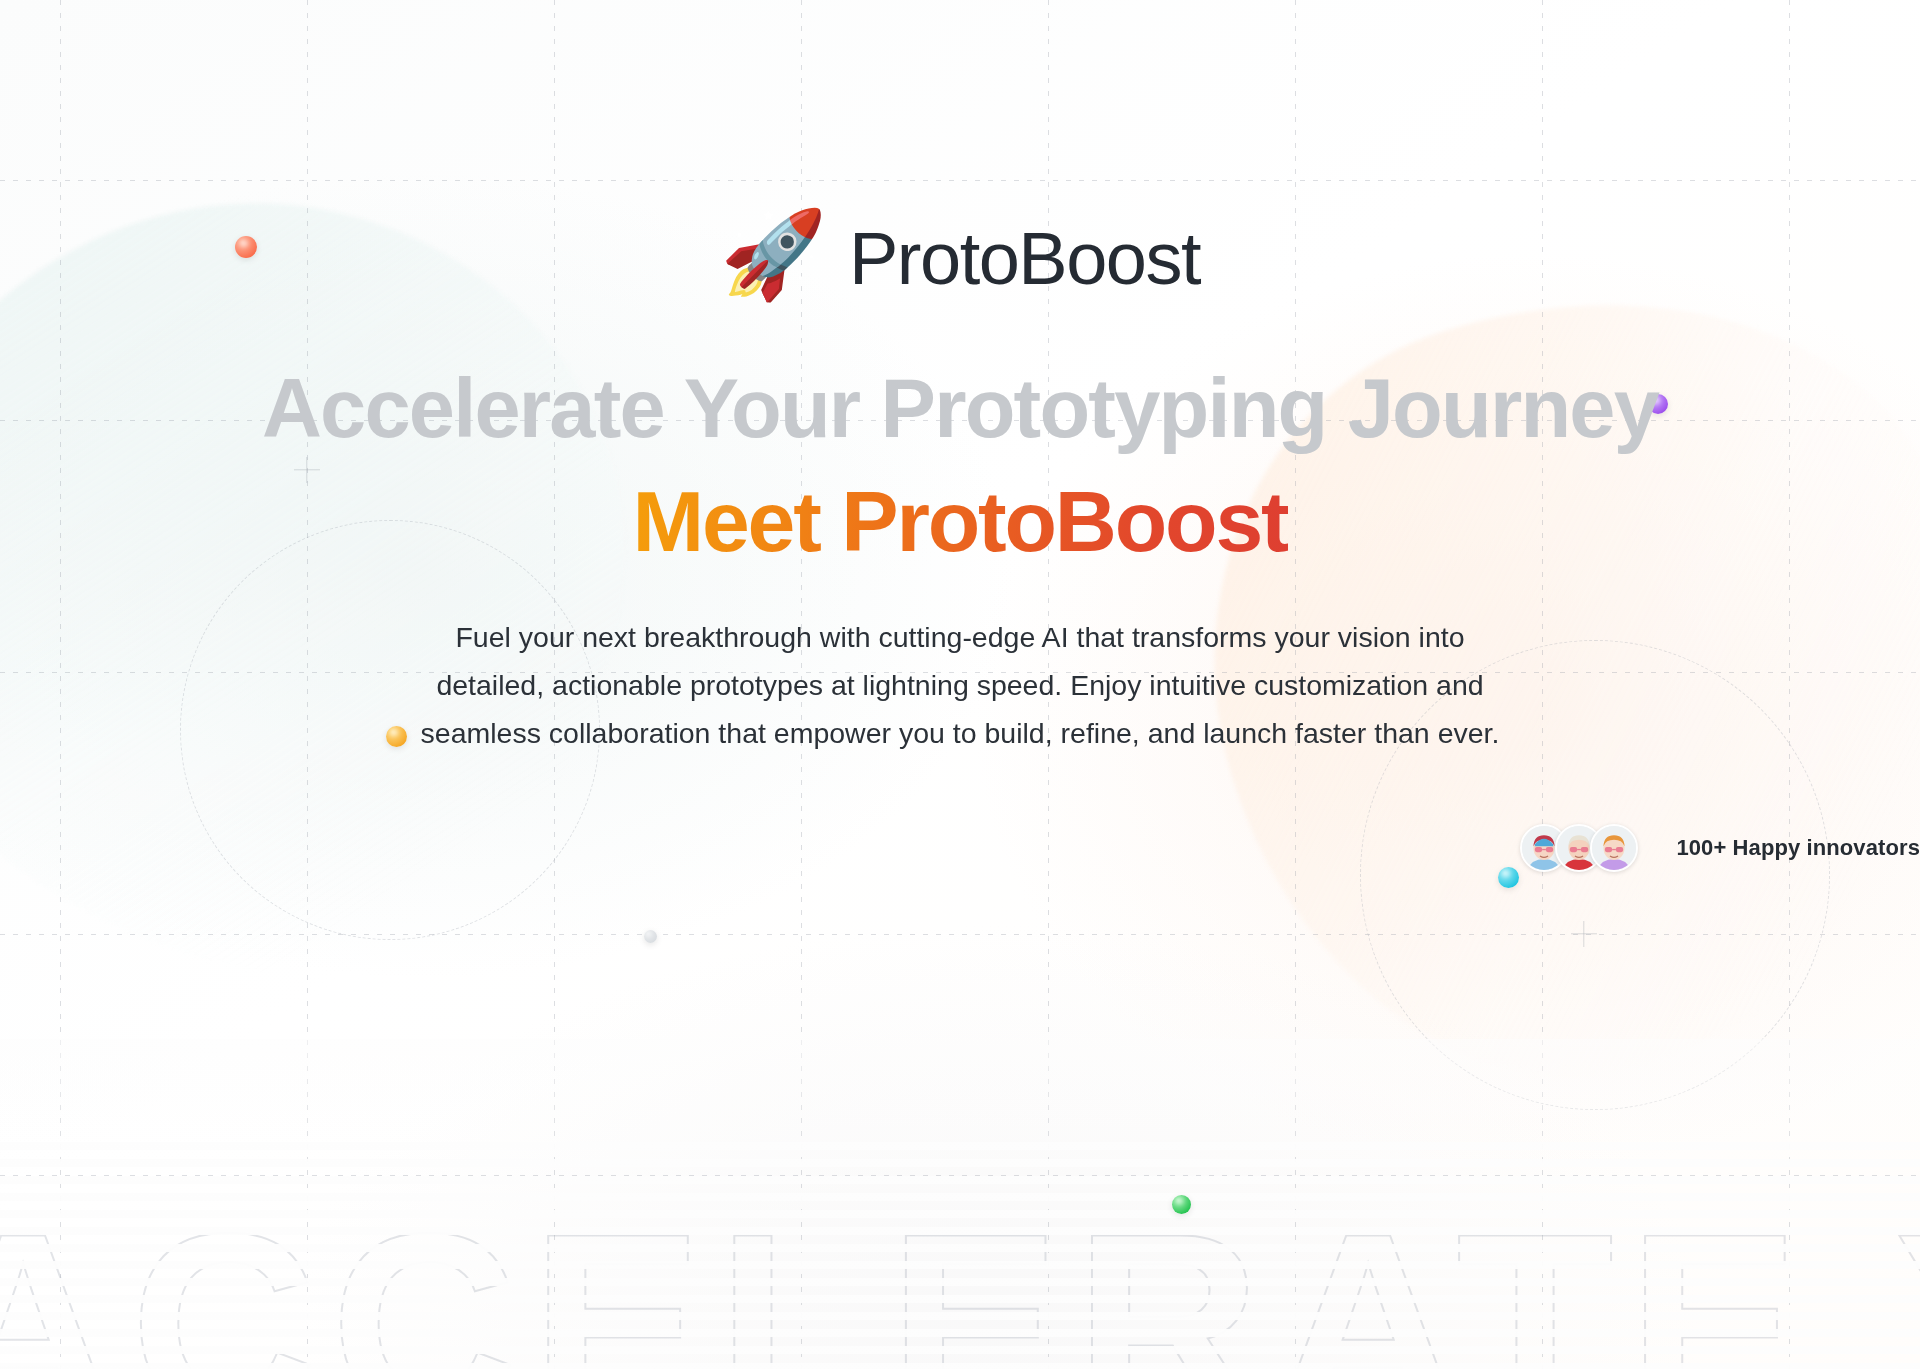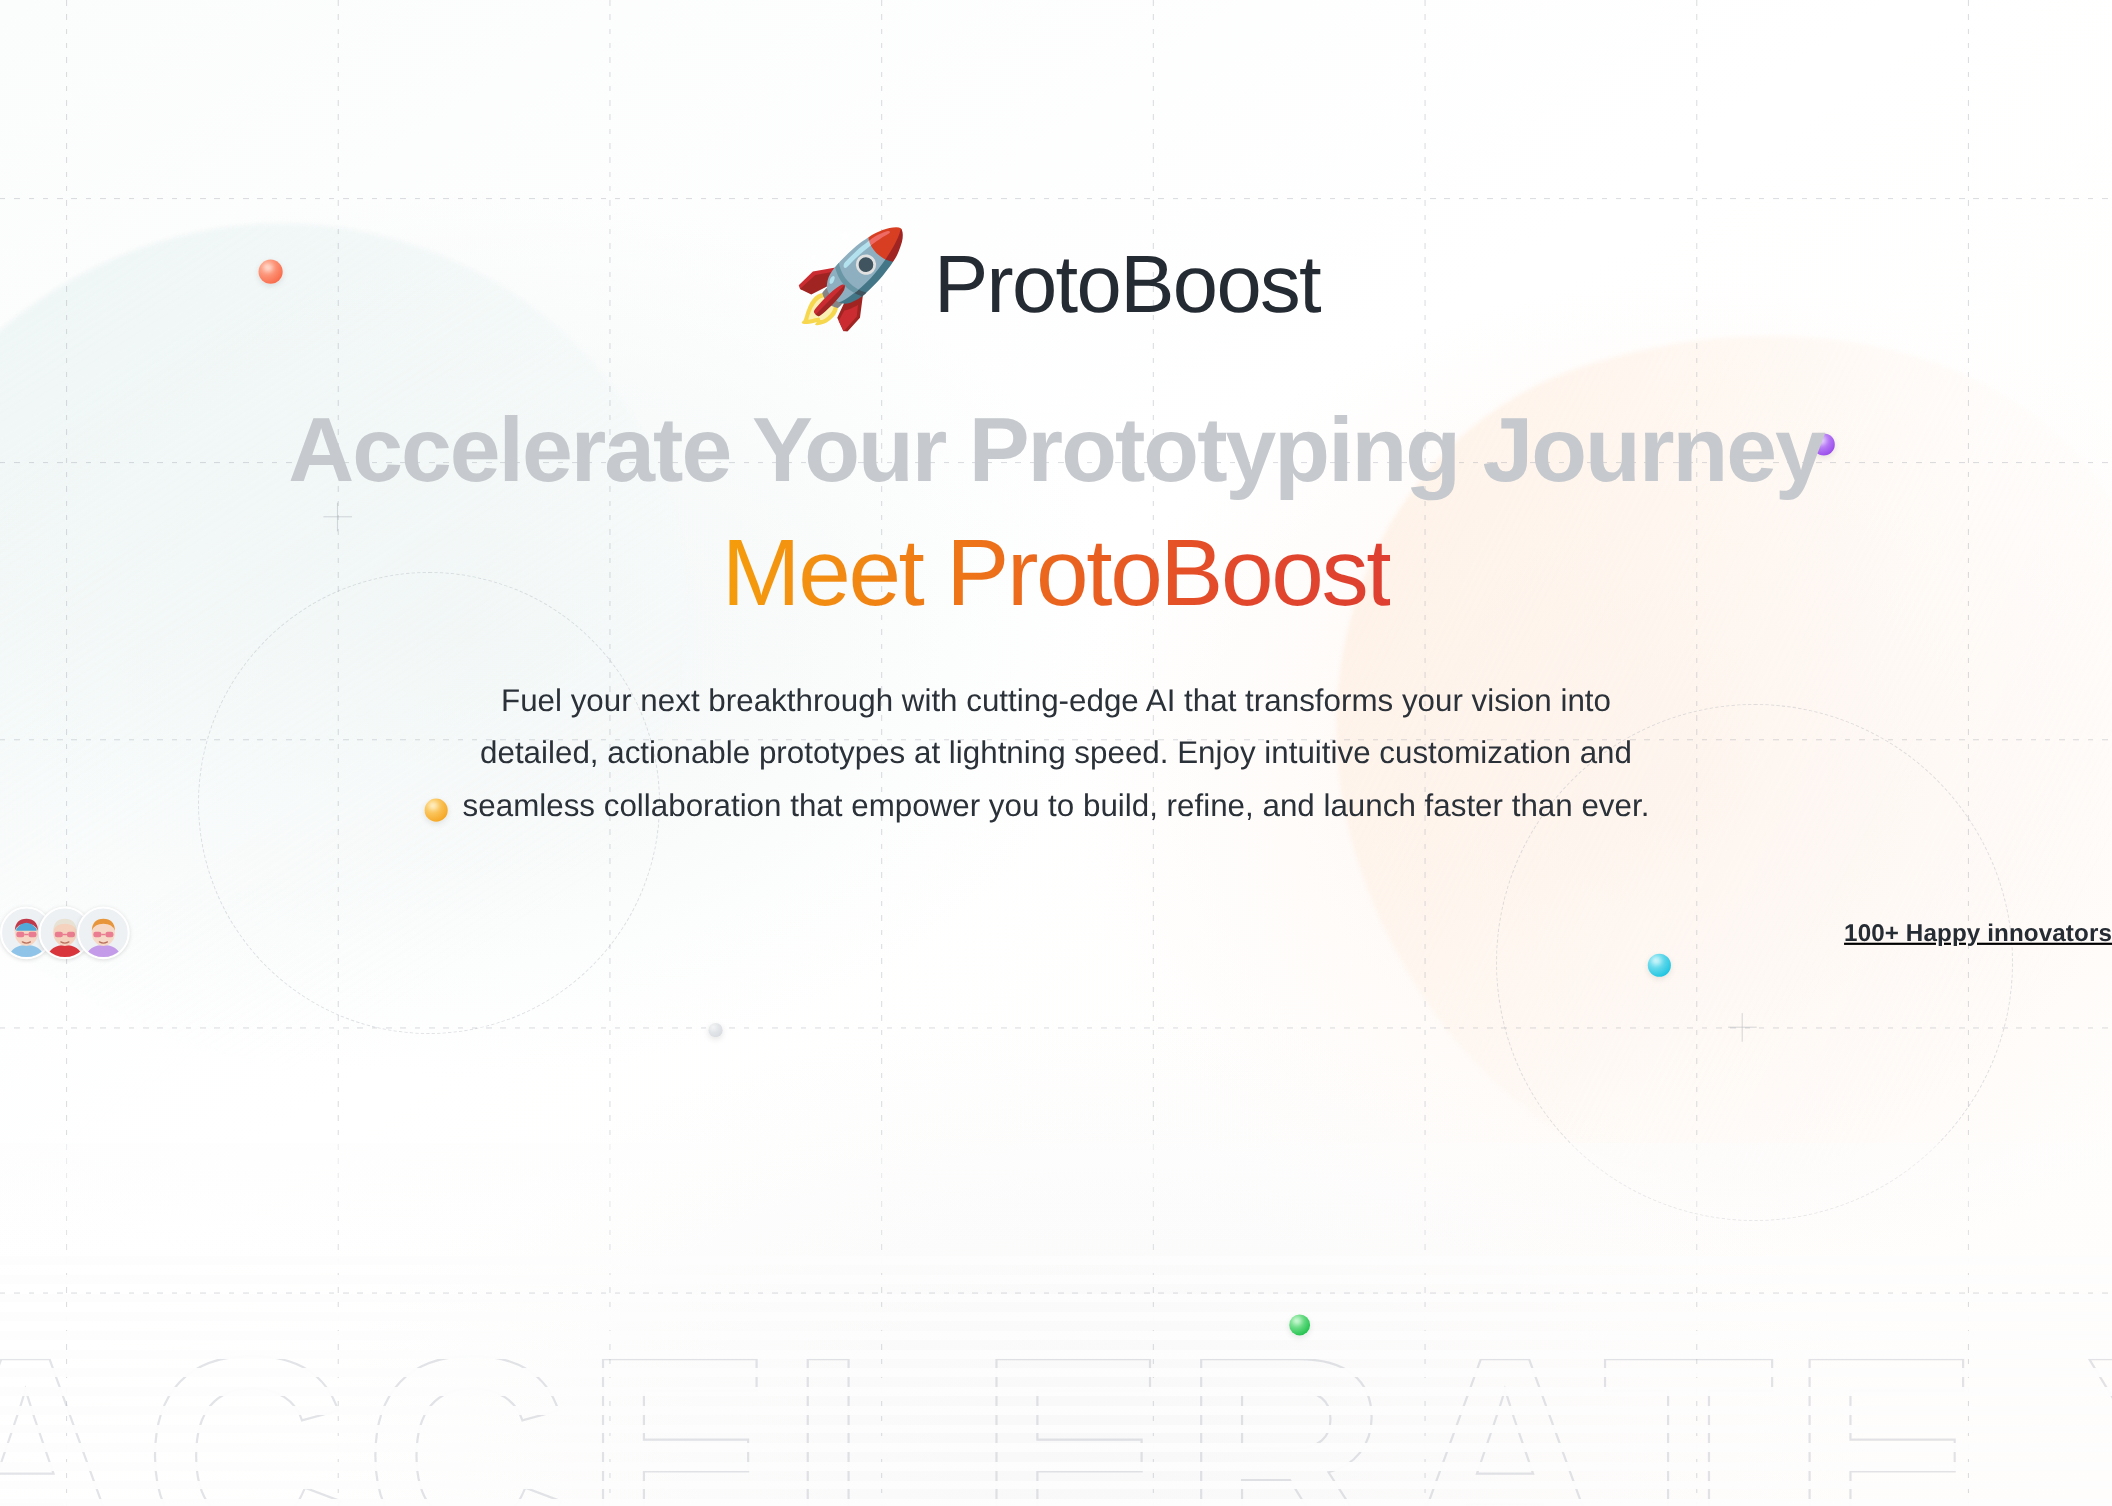--- a/index.html
+++ b/index.html
@@ -151,21 +151,21 @@
   .headline-ghost {
     font-size:83px;
     font-weight:700;
     letter-spacing:-1.8px;
     color:#c6c9cd;
     line-height:1.12;
   }
 
   .headline-accent {
     font-size:86px;
-    font-weight:400;
+    font-weight:700;
     letter-spacing:-2.2px;
     line-height:1.14;
     margin-top:16px;
     background:linear-gradient(95deg,
        #F59E0B 0%,
        #F28C12 17%,
        #EE7518 36%,
        #E85C22 58%,
        #E2472C 78%,
        #DE3F31 100%);
@@ -181,24 +181,23 @@
     width:1100px;
     font-size:28.5px;
     line-height:1.68;
     color:#2b3138;
     font-weight:400;
   }
 
   .social-proof {
     display:flex;
     align-items:center;
-    justify-content:space-between;
+    justify-content:flex-end;
     gap:38px;
     margin-top:66px;
-    text-decoration:underline;
   }
   .avatars { display:flex; align-items:center; }
   .avatar {
     width:48px; height:48px;
     border-radius:50%;
     border:2.5px solid #ffffff;
     box-shadow:0 1px 4px rgba(0,0,0,.13);
     margin-left:-13px;
     overflow:hidden;
     position:relative;

